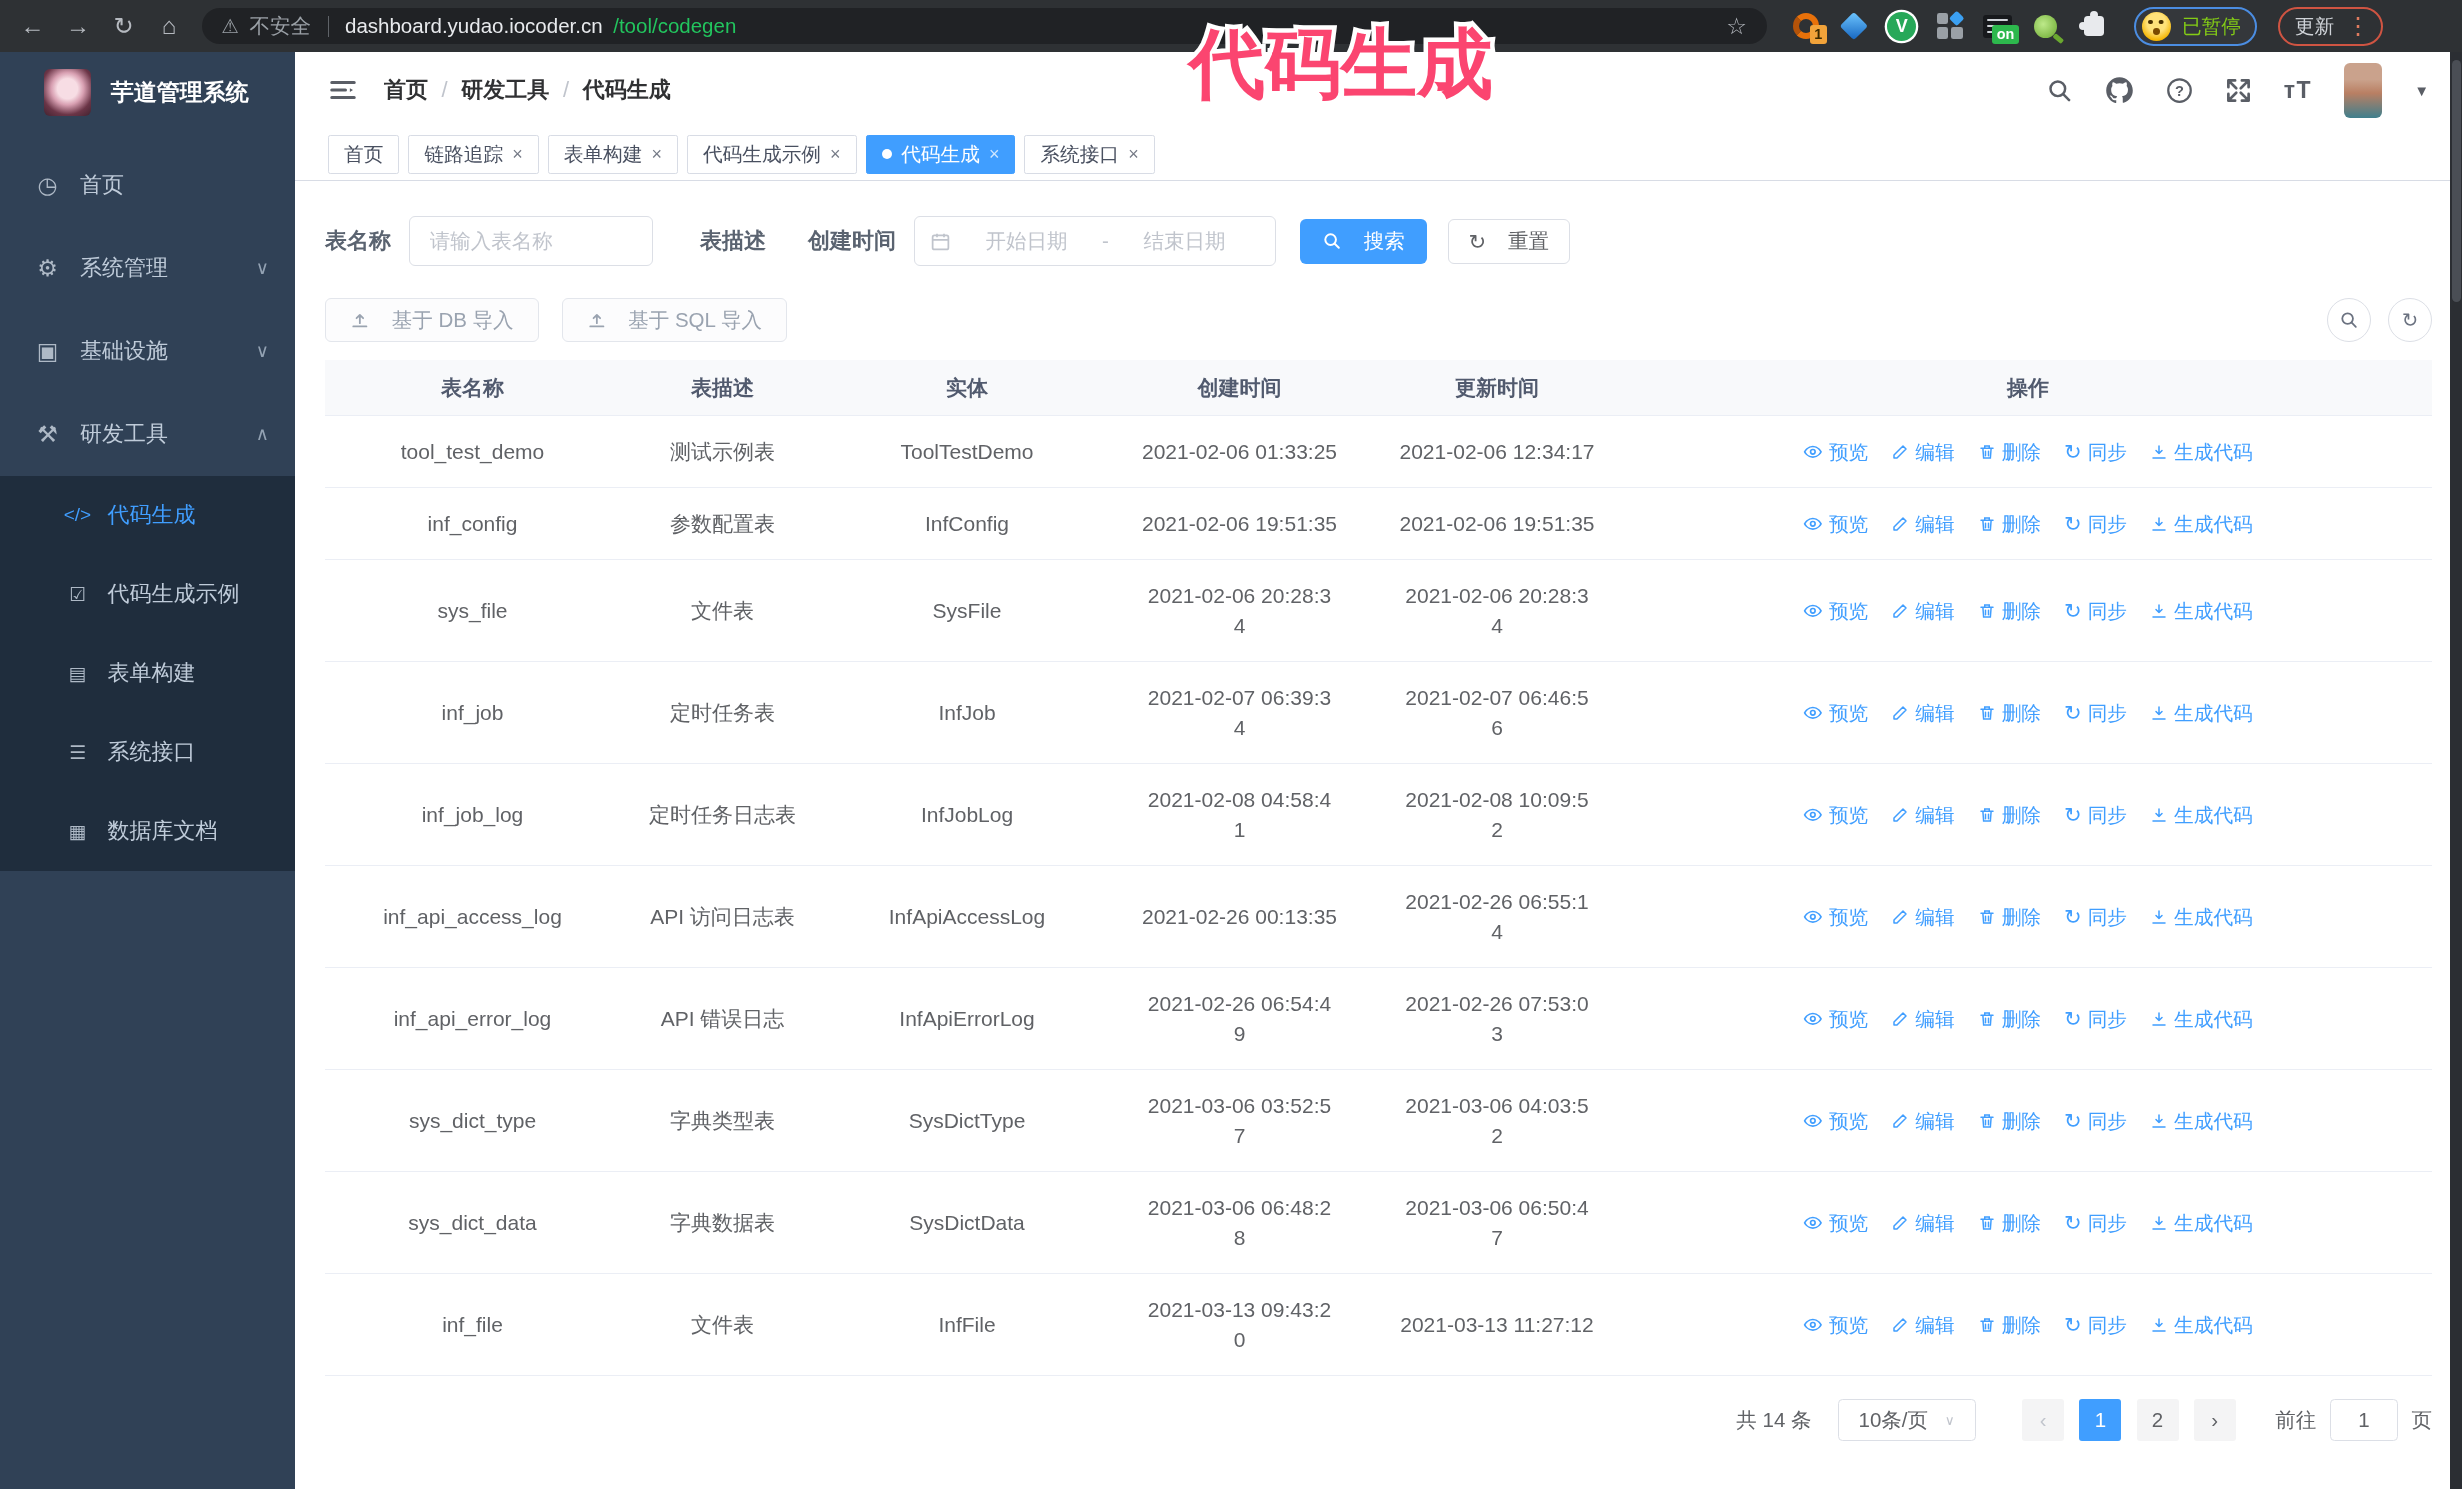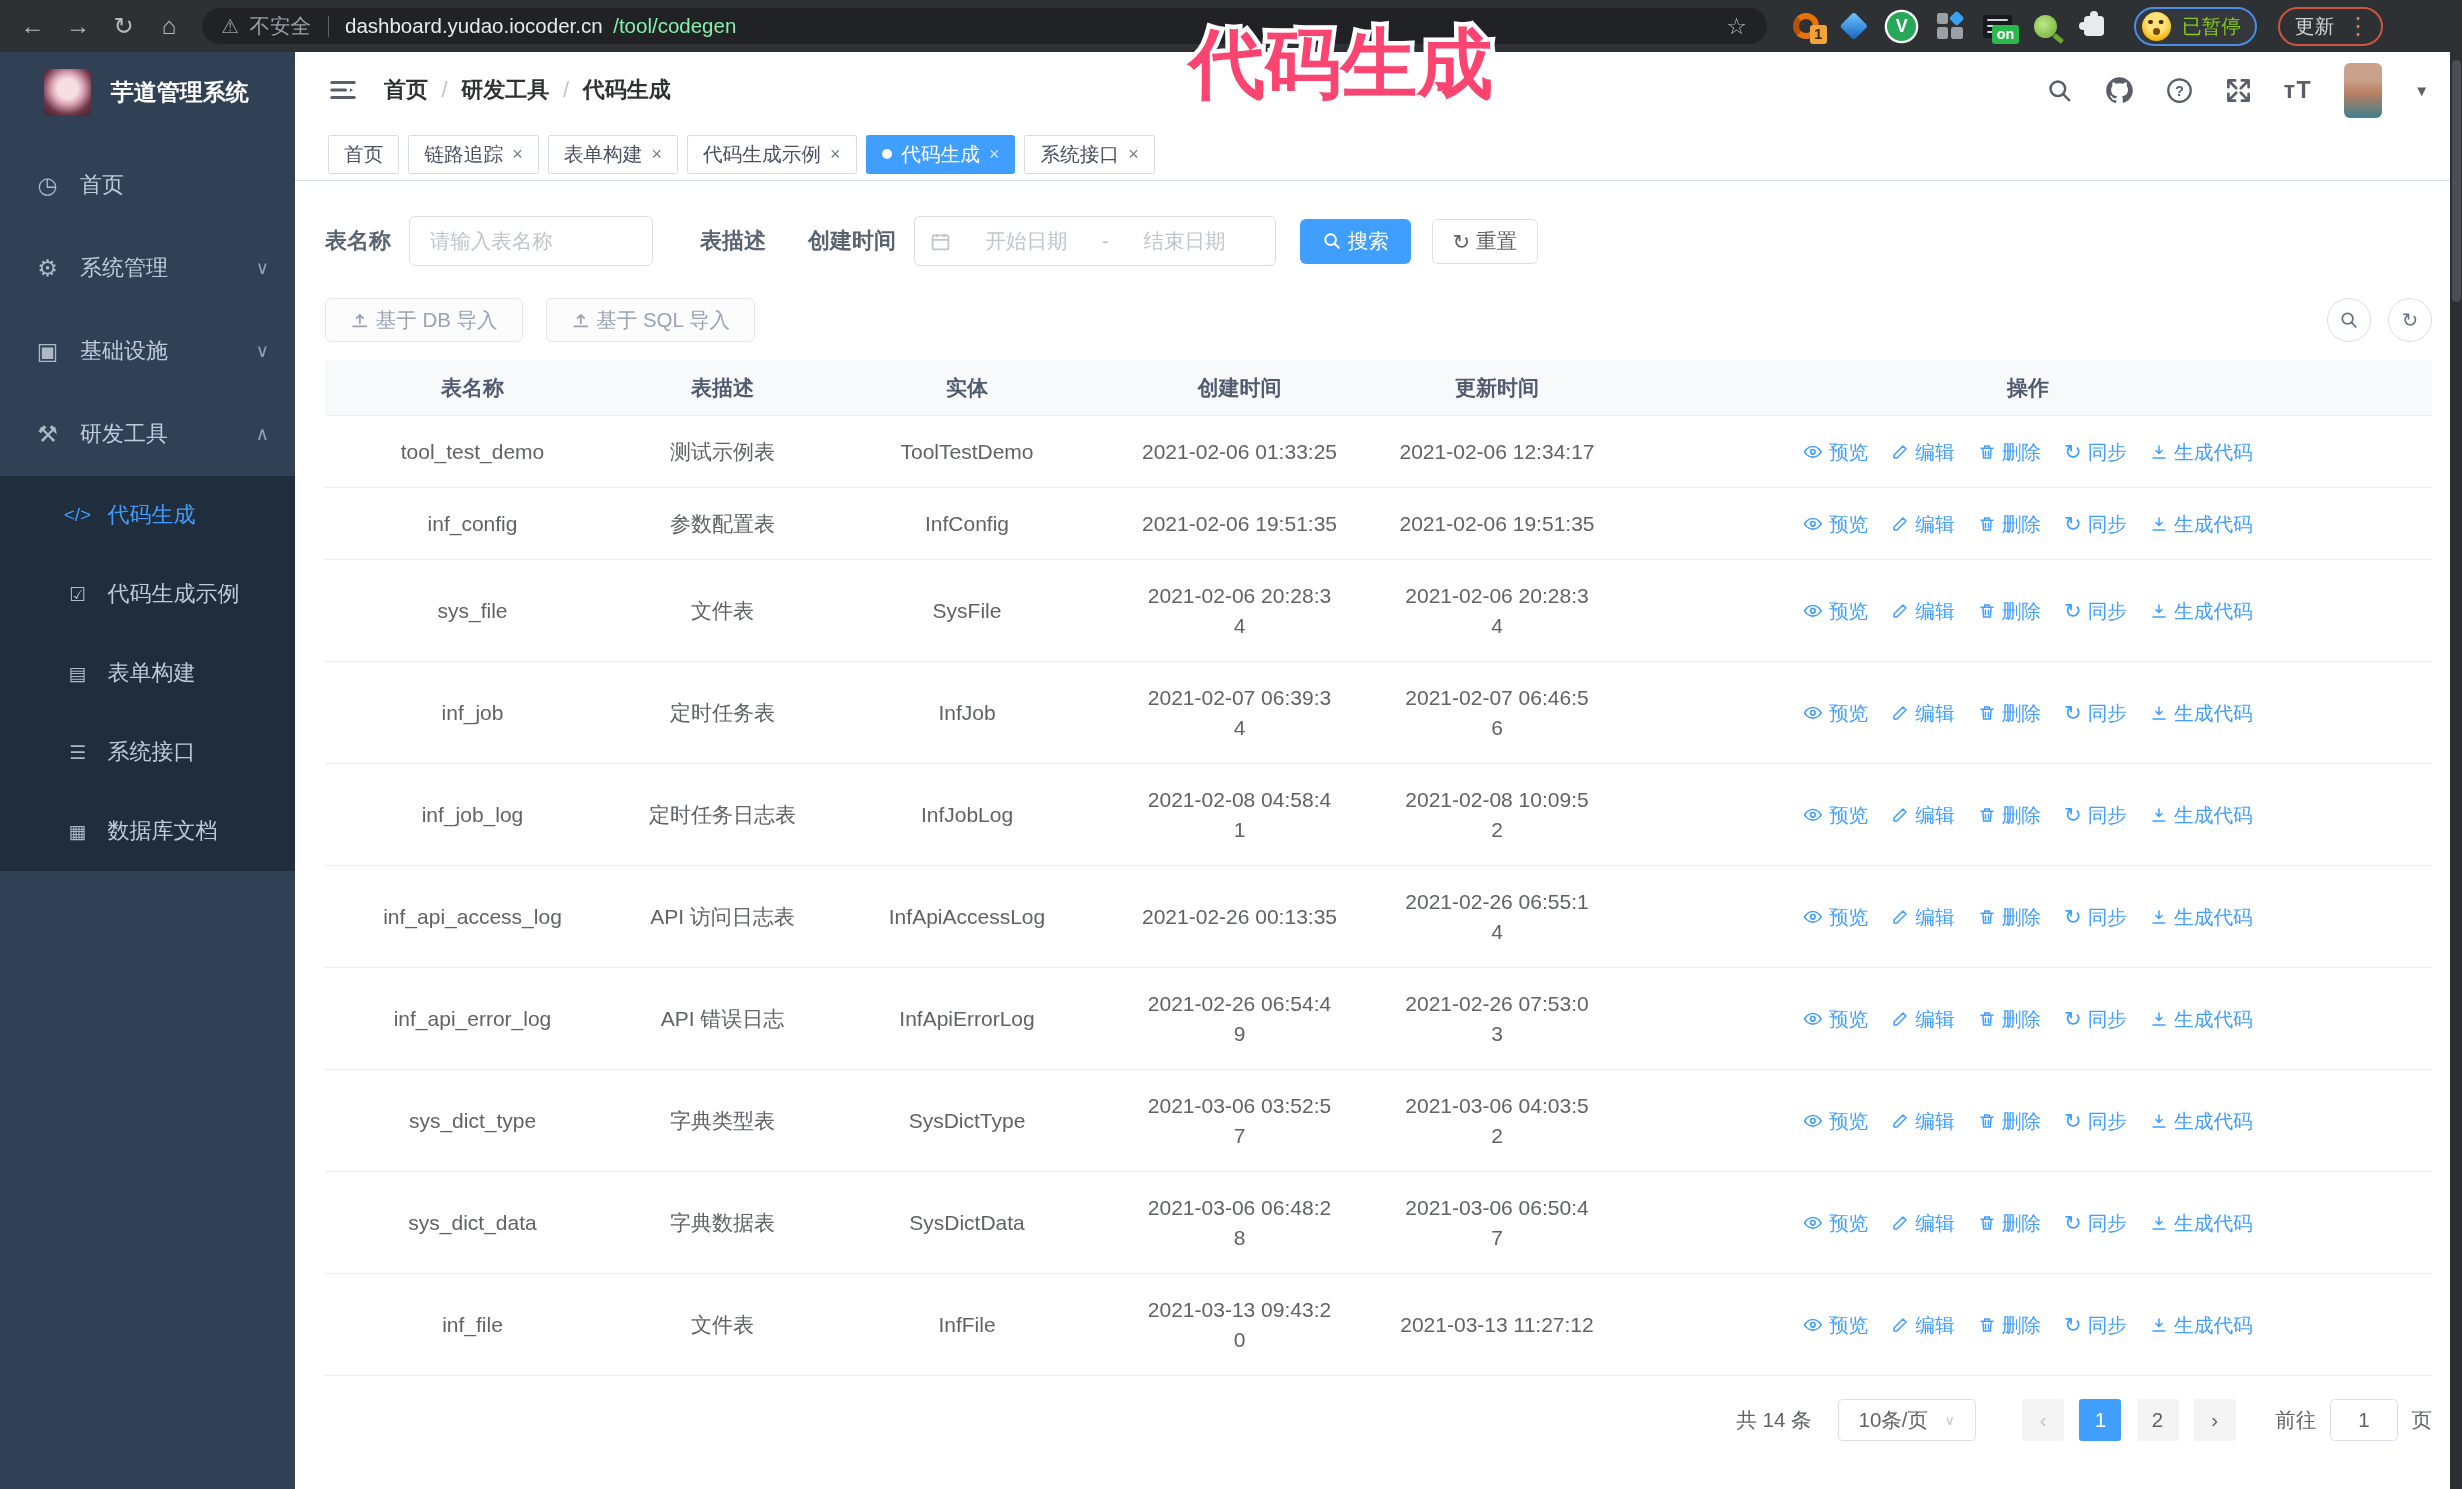--- a/index.html
+++ b/index.html
@@ -6,21 +6,21 @@
   html,body { width:2462px; height:1490px; overflow:hidden; }
   body { font-family:"Liberation Sans","DejaVu Sans",sans-serif; background:#fff; position:relative; }
 
   
   .chrome { height:52px; background:#2e3134; display:flex; align-items:center; padding:0 12px; gap:4.5px; position:relative; z-index:5; }
   .nav-ic { width:41px; text-align:center; font-size:24px; color:#b6bac0; cursor:pointer; }
   .url-pill { width:1565px; height:36px; background:#202225; border-radius:18px; display:flex; align-items:center; padding:0 19.7px; margin-left:7.6px; font-size:20.5px; color:#9aa0a6; gap:10.6px; }
   .warn-ic { font-size:19.7px; }
   .url-div { width:0.8px; height:21px; background:#5f6368; margin:0 6px; }
   .url-host { color:#e8eaed; }
-  .url-path { color:#86efac; }
+  .url-path { color:#22c55e; }
   .pill-spacer { flex:1; }
   .star-ic { font-size:23px; color:#b6bac0; cursor:pointer; }
   .ext-row { display:flex; align-items:center; gap:18px; margin-left:19.7px; }
   .ext { width:30px; height:30px; position:relative; display:flex; align-items:center; justify-content:center; cursor:pointer; }
   .ext-badge { position:absolute; right:-6px; bottom:-3px; background:#f2a33a; color:#3c2a00; font-size:14.4px; line-height:1; padding:2.3px 4.5px; border-radius:3px; font-weight:700; }
   .ext-badge.green { background:#2db84d; color:#fff; }
   .e-orange { width:26px; height:26px; border-radius:50%; border:6px solid #e8710a; border-left-color:#b45309; }
   .e-gem { width:19.7px; height:19.7px; background:linear-gradient(135deg,#6ec6ff,#1565c0); transform:rotate(45deg); border-radius:3px; }
   .e-green-v { width:29px; height:29px; border-radius:50%; background:#27a859; color:#fff; font-weight:700; font-size:18px; display:flex; align-items:center; justify-content:center; box-shadow:0 0 0 2.3px #fff; }
   .e-squares { width:26px; height:26px; display:grid; grid-template-columns:11.4px 11.4px; grid-template-rows:11.4px 11.4px; gap:3px; }
@@ -91,21 +91,21 @@
   .f-label { font-size:22px; font-weight:600; color:#5a6370; }
   .f-input { height:50px; border:0.8px solid #dcdfe6; border-radius:6px; padding:0 19.7px; font-size:20.5px; color:#606266; outline:none; background:#fff; }
   .f-input::placeholder { color:#c0c4cc; }
   .in-name { width:244px; margin-left:18px; }
   .g2 { margin-left:47px; }
   .in-desc { width:303px; margin-left:18px; }
   .g3 { margin-left:42px; }
   .date-range { width:362px; height:50px; border:0.8px solid #dcdfe6; border-radius:6px; margin-left:18px; display:flex; align-items:center; padding:0 15px; color:#c0c4cc; font-size:20.5px; cursor:pointer; }
   .date-range .ph { flex:1; text-align:center; }
   .cal-ic { display:flex; color:#c0c4cc; }
-  .btn { display:flex; align-items:center; justify-content:center; gap:6px; border-radius:6px; font-size:20.5px; cursor:pointer; border:0.8px solid transparent; }
+  .btn { display:flex; align-items:center; justify-content:center; gap:22px; border-radius:6px; font-size:20.5px; cursor:pointer; border:0.8px solid transparent; }
   .btn-search { height:45px; padding:0 21px; background:#409eff; color:#fff; margin-left:24px; }
   .btn-reset { height:45px; padding:0 19.7px; background:#fff; color:#606266; border-color:#dcdfe6; margin-left:21px; }
   .rot-ic { font-size:21px; line-height:1; }
 
   .toolbar-row { margin-top:32px; display:flex; align-items:center; }
   .btn-plain { height:44px; padding:0 24px; background:#fcfcfd; border-color:#e3e6ec; color:#9aa3b0; margin-right:23px; }
   .tool-circles { margin-left:auto; display:flex; gap:16.7px; }
   .circle-btn { width:44px; height:44px; border-radius:50%; border:0.8px solid #dcdfe6; background:#fff; display:flex; align-items:center; justify-content:center; color:#6b7280; cursor:pointer; font-size:19.7px; }
 
   

